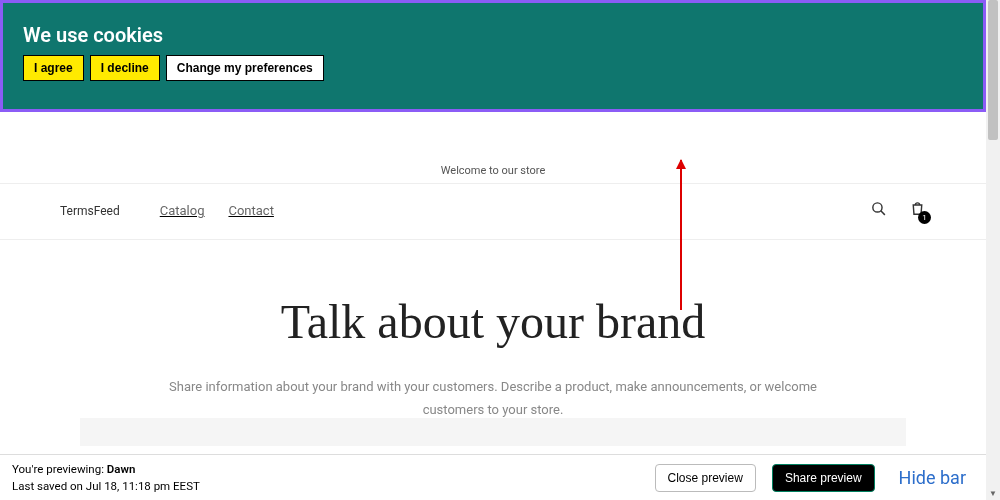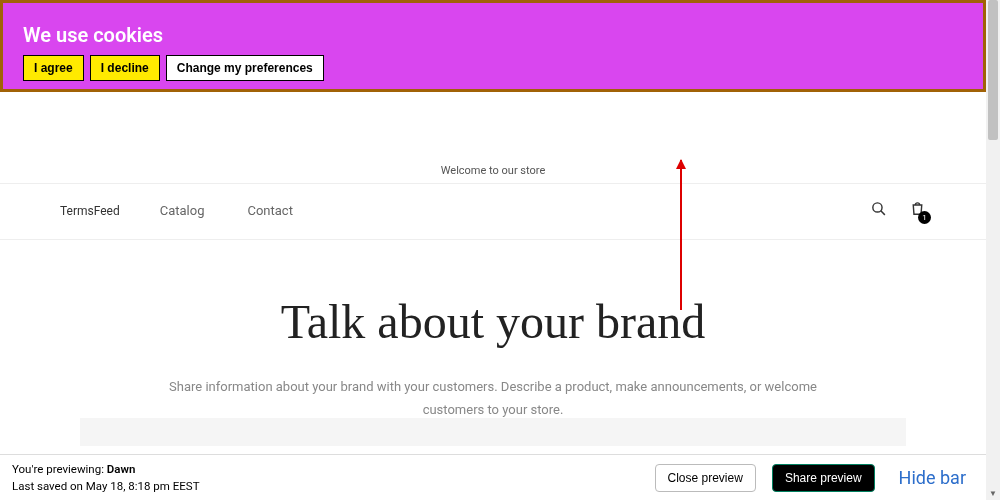--- a/index.html
+++ b/index.html
@@ -2,33 +2,33 @@
 <html><head>
   <meta charset="utf-8">
   <style>
     * { box-sizing: border-box; margin: 0; padding: 0; }
     body { font-family: -apple-system, BlinkMacSystemFont, "Segoe UI", Roboto, Arial, sans-serif; width: 1000px; height: 500px; position: relative; overflow: hidden; background: #fff; }
 
     .scrollbar { position: absolute; right: 0; top: 0; width: 14px; height: 100%; background: #f1f1f1; }
     .scrollbar-thumb { position: absolute; top: 0; right: 2px; width: 10px; height: 140px; background: #c1c1c1; border-radius: 2px; }
     .scrollbar-arrow-down { position: absolute; bottom: 0; width: 14px; height: 14px; display: flex; align-items: center; justify-content: center; font-size: 8px; color: #666; }
 
-    .cookie-banner { position: absolute; top: 0; left: 0; right: 14px; background: #d946ef; border: 3px solid #a16207; padding: 20px 20px 8px 20px; z-index: 10; }
+    .cookie-banner { position: absolute; top: 0; left: 0; right: 14px; background: #0f766e; border: 3px solid #8b5cf6; padding: 20px 20px 28px 20px; z-index: 10; }
     .cookie-title { color: #fff; font-size: 20px; font-weight: 600; margin-bottom: 8px; }
     .cookie-text { color: #fff; font-size: 12.5px; line-height: 1.5; margin-bottom: 14px; }
     .cookie-buttons { display: flex; gap: 6px; }
     .cookie-btn { font-size: 12px; font-weight: 600; padding: 5px 10px; border: 1px solid #000; cursor: pointer; }
     .cookie-btn.yellow { background: #ffea00; color: #000; }
     .cookie-btn.white { background: #fff; color: #000; }
 
     .announce-bar { position: absolute; top: 158px; left: 0; right: 14px; text-align: center; font-size: 11px; color: #555; padding: 6px 8px; border-bottom: 1px solid #eee; }
 
     .header { position: absolute; top: 182px; left: 0; right: 14px; display: flex; align-items: center; padding: 18px 60px; border-bottom: 1px solid #eee; }
     .logo { font-size: 12px; color: #333; margin-right: 40px; }
-    .nav { display: flex; gap: 43px; }
+    .nav { display: flex; gap: 24px; text-decoration: underline; }
     .nav-link { font-size: 13px; color: #666; text-decoration: none; cursor: pointer; }
     .header-icons { margin-left: auto; display: flex; gap: 22px; align-items: center; }
     .icon-search svg, .icon-bag svg { width: 17px; height: 17px; }
     .icon-bag { position: relative; }
     .badge { position: absolute; bottom: -3px; right: -5px; background: #000; color: #fff; border-radius: 50%; width: 13px; height: 13px; font-size: 8px; display: flex; align-items: center; justify-content: center; }
 
     .hero { position: absolute; top: 262px; left: 0; right: 14px; text-align: center; padding: 32px 60px 0; }
     .hero-title { font-size: 48px; font-weight: 400; color: #222; margin-bottom: 26px; font-family: Georgia, serif; }
     .hero-sub { font-size: 13px; color: #888; line-height: 1.8; max-width: 680px; margin: 0 auto; }
 
@@ -89,21 +89,21 @@
   <p class="hero-sub">Share information about your brand with your customers. Describe a product, make announcements, or welcome customers to your store.</p>
 </div>
 
 <div class="content-block"></div>
 
 <div class="preview-bar">
   <div class="preview-info">
     <div>
       <span>You're previewing: </span><span class="preview-theme">Dawn</span>
     </div>
-    <div>Last saved on May 18, 8:18 pm EEST</div>
+    <div>Last saved on Jul 18, 11:18 pm EEST</div>
   </div>
   <div class="preview-actions">
     <button class="btn-outline">Close preview</button>
     <button class="btn-green">Share preview</button>
     <span class="btn-link">Hide bar</span>
   </div>
 </div>
 
 <div class="scrollbar">
   <div class="scrollbar-thumb"></div>

